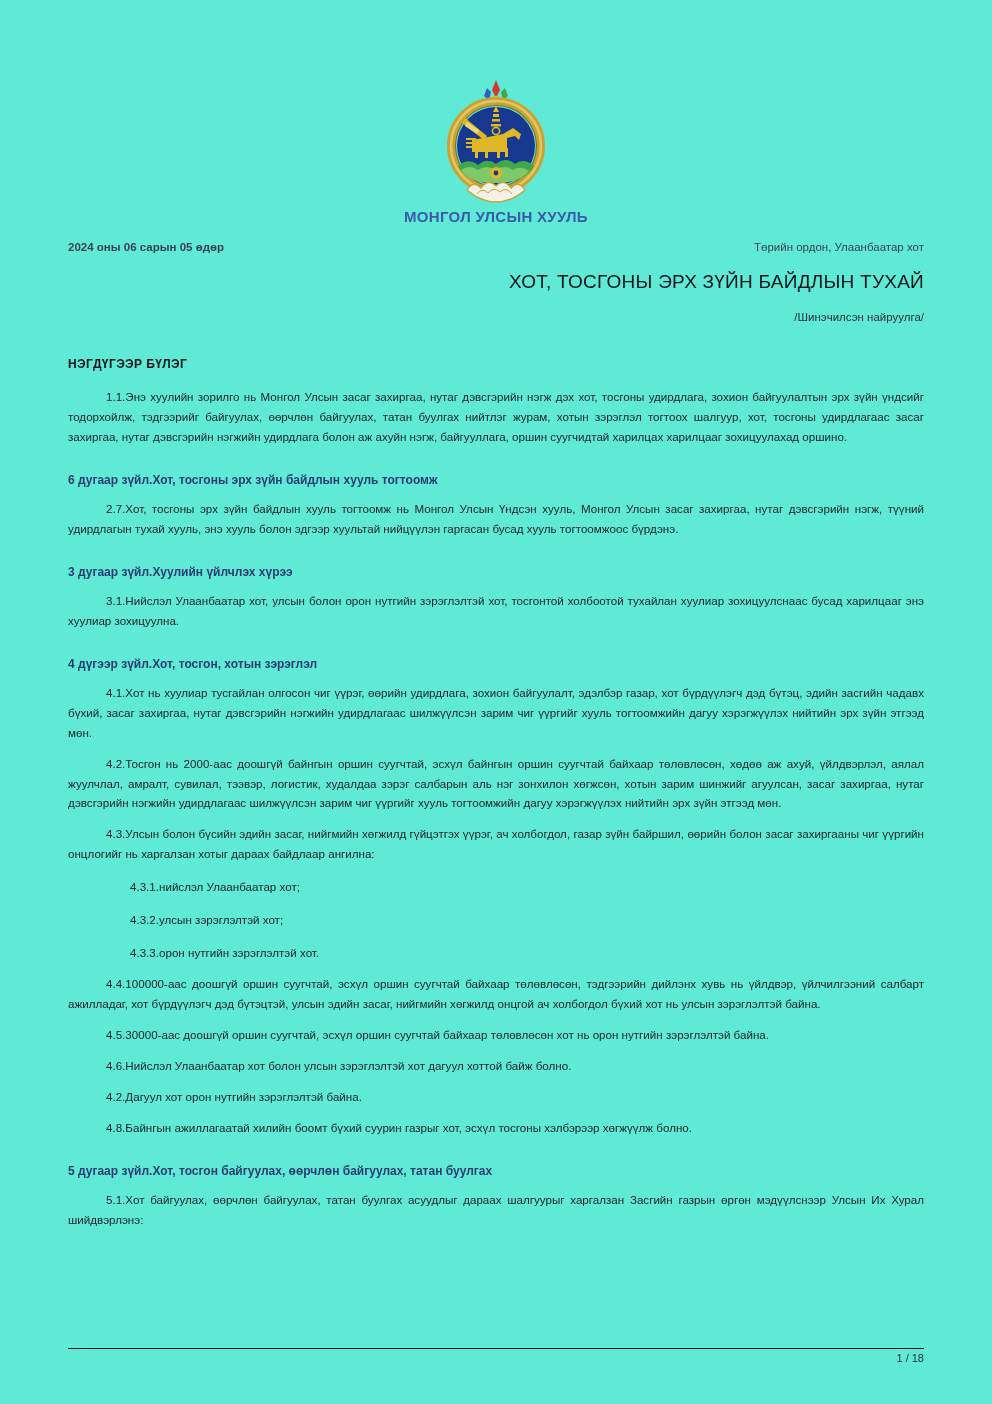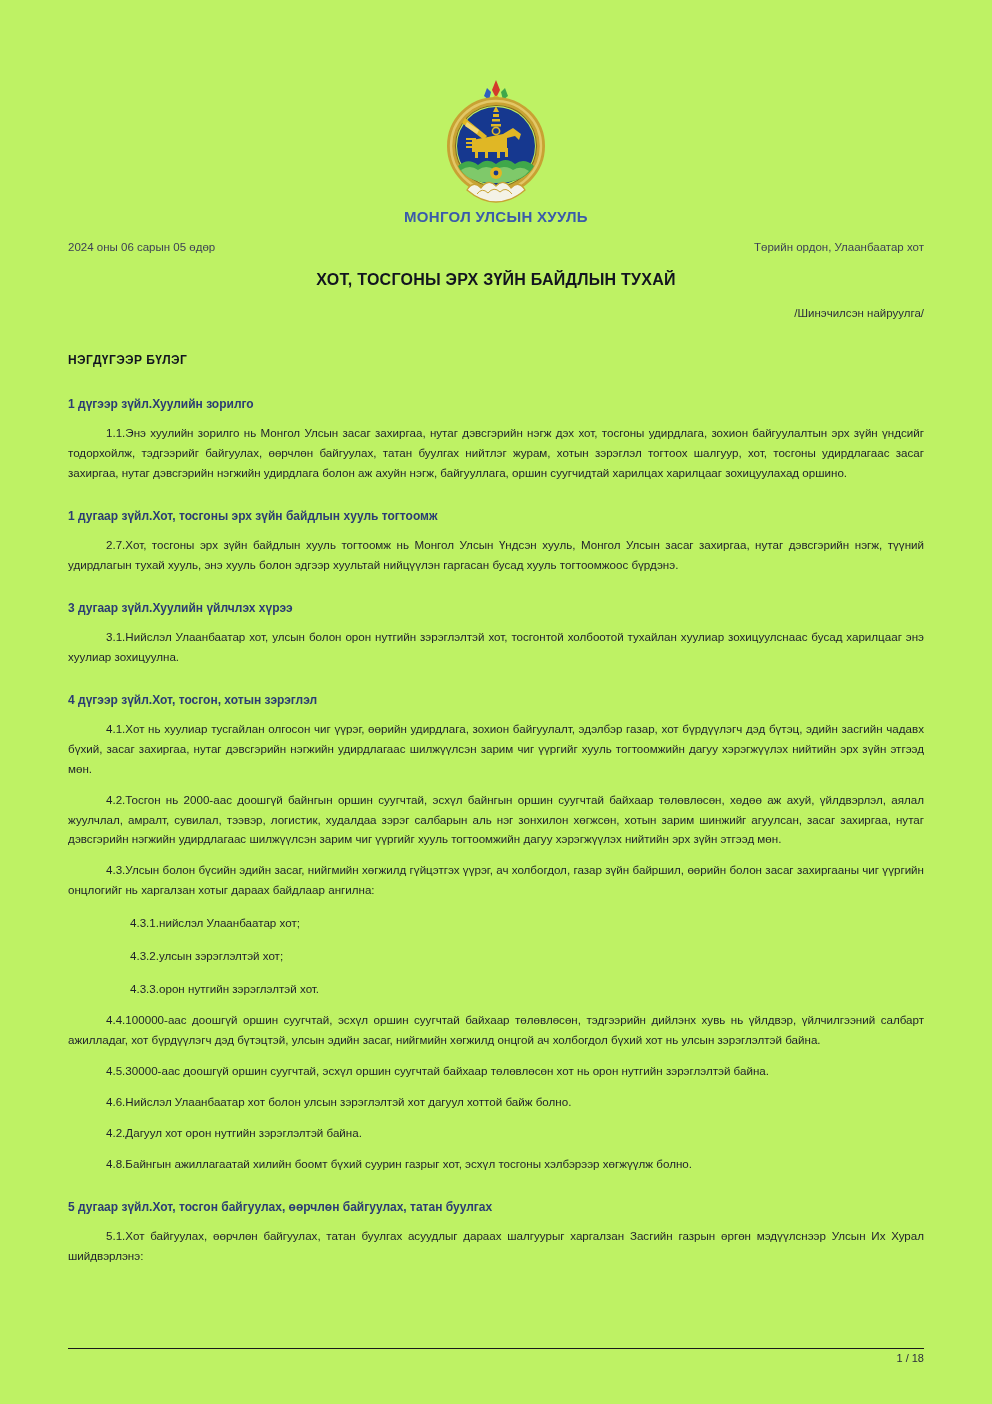--- a/index.html
+++ b/index.html
@@ -10,21 +10,21 @@
   }
   body {
     font-family: "Liberation Sans", "DejaVu Sans", sans-serif;
     color: #1b1b1b;
   }
   .page {
     position: relative;
     width: 992px;
     height: 1404px;
     margin: 0 auto;
-    background: #bef264;
+    background: #5eead4;
     box-sizing: border-box;
     padding: 0 68px;
     overflow: hidden;
   }
 
   
   .emblem-wrap {
     padding-top: 78px;
     display: flex;
     justify-content: center;
@@ -47,28 +47,28 @@
 
   
   .meta-row {
     display: flex;
     justify-content: space-between;
     align-items: baseline;
     font-size: 11.5px;
     color: #3c3f55;
     margin-top: 16px;
   }
-  .meta-row .date { text-align: center; }
+  .meta-row .date { text-align: center; font-weight: bold; }
   .meta-row .place { text-align: right; }
 
   
   .doc-title {
-    text-align: center;
-    font-size: 16px;
-    font-weight: bold;
+    text-align: right;
+    font-size: 19px;
+    font-weight: normal;
     color: #12141f;
     letter-spacing: .25px;
     margin-top: 18px;
   }
   .doc-subtitle {
     text-align: right;
     font-size: 11.5px;
     color: #2b2d3c;
     margin-top: 18px;
   }
@@ -190,23 +190,22 @@
   </div>
 
   <div class="doc-title">ХОТ, ТОСГОНЫ ЭРХ ЗҮЙН БАЙДЛЫН ТУХАЙ</div>
   <div class="doc-subtitle">/Шинэчилсэн найруулга/</div>
 
   <div class="chapter-block">
     <div class="chapter-no">НЭГДҮГЭЭР БҮЛЭГ</div>
   </div>
 
   <div id="articles-root">
-      <div class="article-heading">1 дүгээр зүйл.Хуулийн зорилго</div>
       <p class="para first-after-heading">1.1.Энэ хуулийн зорилго нь Монгол Улсын засаг захиргаа, нутаг дэвсгэрийн нэгж дэх хот, тосгоны удирдлага, зохион байгуулалтын эрх зүйн үндсийг тодорхойлж, тэдгээрийг байгуулах, өөрчлөн байгуулах, татан буулгах нийтлэг журам, хотын зэрэглэл тогтоох шалгуур, хот, тосгоны удирдлагаас засаг захиргаа, нутаг дэвсгэрийн нэгжийн удирдлага болон аж ахуйн нэгж, байгууллага, оршин суугчидтай харилцах харилцааг зохицуулахад оршино.</p>
-      <div class="article-heading">1 дугаар зүйл.Хот, тосгоны эрх зүйн байдлын хууль тогтоомж</div>
+      <div class="article-heading">6 дугаар зүйл.Хот, тосгоны эрх зүйн байдлын хууль тогтоомж</div>
       <p class="para first-after-heading">2.7.Хот, тосгоны эрх зүйн байдлын хууль тогтоомж нь Монгол Улсын Үндсэн хууль, Монгол Улсын засаг захиргаа, нутаг дэвсгэрийн нэгж, түүний удирдлагын тухай хууль, энэ хууль болон эдгээр хуультай нийцүүлэн гаргасан бусад хууль тогтоомжоос бүрдэнэ.</p>
       <div class="article-heading">3 дугаар зүйл.Хуулийн үйлчлэх хүрээ</div>
       <p class="para first-after-heading">3.1.Нийслэл Улаанбаатар хот, улсын болон орон нутгийн зэрэглэлтэй хот, тосгонтой холбоотой тухайлан хуулиар зохицуулснаас бусад харилцааг энэ хуулиар зохицуулна.</p>
       <div class="article-heading">4 дүгээр зүйл.Хот, тосгон, хотын зэрэглэл</div>
       <p class="para first-after-heading">4.1.Хот нь хуулиар тусгайлан олгосон чиг үүрэг, өөрийн удирдлага, зохион байгуулалт, эдэлбэр газар, хот бүрдүүлэгч дэд бүтэц, эдийн засгийн чадавх бүхий, засаг захиргаа, нутаг дэвсгэрийн нэгжийн удирдлагаас шилжүүлсэн зарим чиг үүргийг хууль тогтоомжийн дагуу хэрэгжүүлэх нийтийн эрх зүйн этгээд мөн.</p>
       <p class="para">4.2.Тосгон нь 2000-аас доошгүй байнгын оршин суугчтай, эсхүл байнгын оршин суугчтай байхаар төлөвлөсөн, хөдөө аж ахуй, үйлдвэрлэл, аялал жуулчлал, амралт, сувилал, тээвэр, логистик, худалдаа зэрэг салбарын аль нэг зонхилон хөгжсөн, хотын зарим шинжийг агуулсан, засаг захиргаа, нутаг дэвсгэрийн нэгжийн удирдлагаас шилжүүлсэн зарим чиг үүргийг хууль тогтоомжийн дагуу хэрэгжүүлэх нийтийн эрх зүйн этгээд мөн.</p>
       <p class="para">4.3.Улсын болон бүсийн эдийн засаг, нийгмийн хөгжилд гүйцэтгэх үүрэг, ач холбогдол, газар зүйн байршил, өөрийн болон засаг захиргааны чиг үүргийн онцлогийг нь харгалзан хотыг дараах байдлаар ангилна:</p>
       <p class="para sub">4.3.1.нийслэл Улаанбаатар хот;</p>
       <p class="para sub">4.3.2.улсын зэрэглэлтэй хот;</p>
       <p class="para sub">4.3.3.орон нутгийн зэрэглэлтэй хот.</p>

